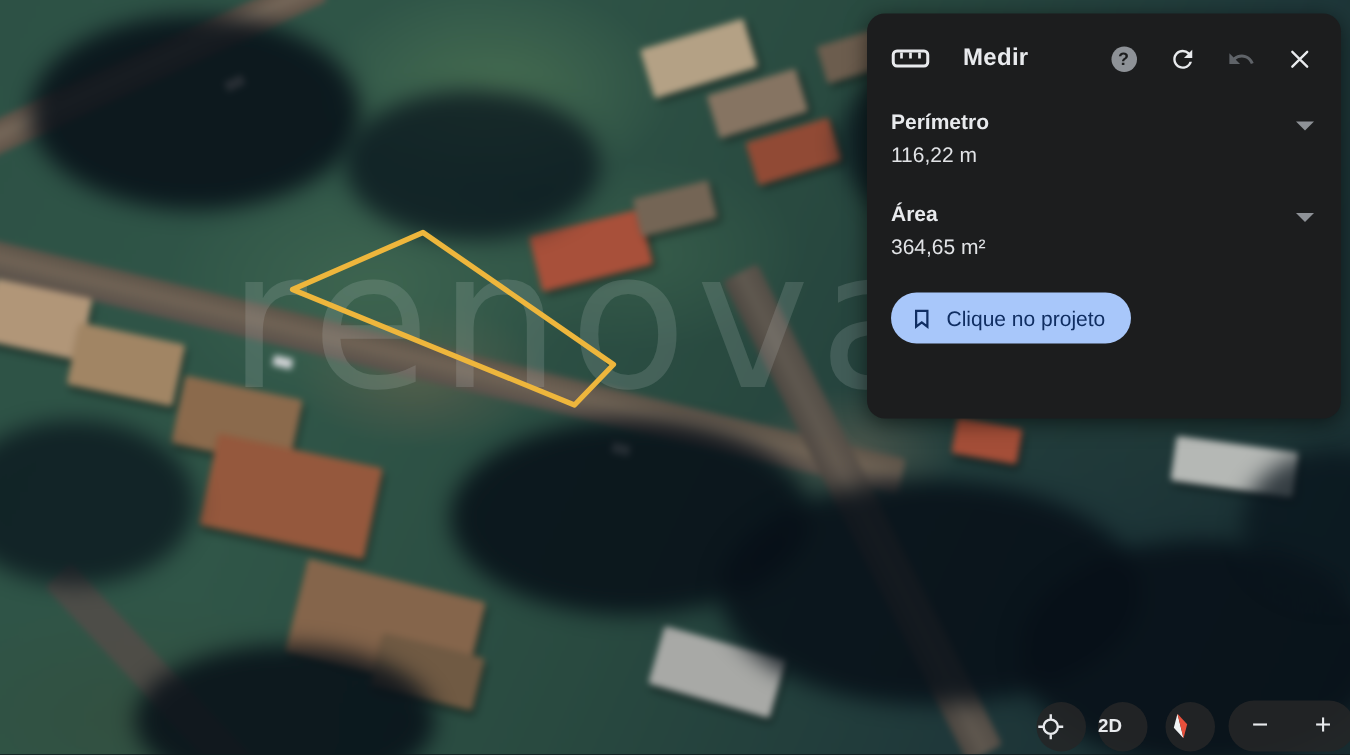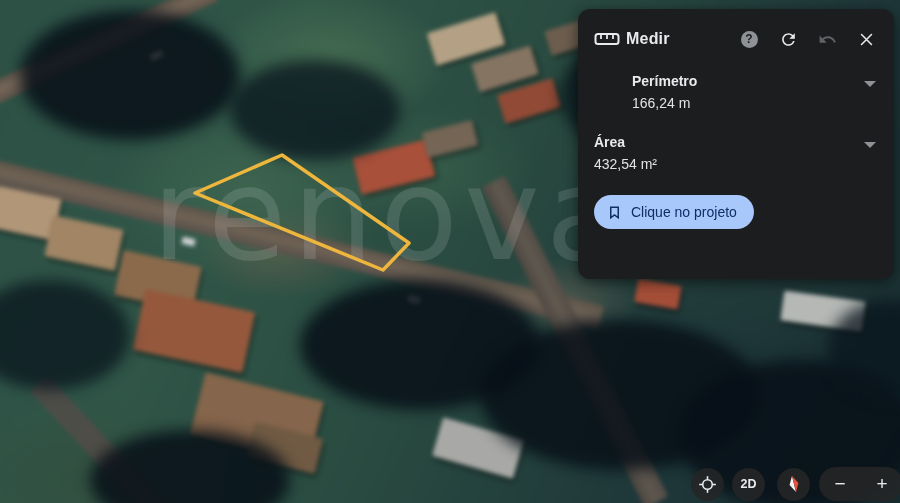--- a/index.html
+++ b/index.html
@@ -41,44 +41,44 @@
   .wm2 { left:360px; top:238px; font-size:128px; }
 
   
   .poly-svg { position:absolute; left:0; top:0; z-index:4; }
 
   
   .panel { position:absolute; left:578px; top:9px; width:316px; height:270px; z-index:6;
     background:#1c1d1e; border-radius:12px; color:#e8eaed;
     box-shadow:0 3px 14px rgba(0,0,0,.55); padding:14px 16px 0 16px; }
   .panel-header { display:flex; align-items:center; height:32px; }
-  .panel-title { font-size:16px; font-weight:700; margin-left:6px; letter-spacing:.2px; }
+  .panel-title { font-size:16px; font-weight:700; margin-left:22px; letter-spacing:.2px; }
   .header-actions { margin-left:auto; display:flex; align-items:center; gap:15px; }
   .icon-btn { width:24px; height:24px; display:flex; align-items:center; justify-content:center;
     cursor:pointer; background:none; border:none; padding:0; }
   .help-circle { width:17px; height:17px; border-radius:50%; background:#8e9297; color:#1c1d1e;
     font-size:12px; font-weight:700; display:flex; align-items:center; justify-content:center; }
   .instructions { margin-top:9px; font-size:13.5px; line-height:21px; color:#e1e3e6; width:282px; }
   .metric { position:relative; }
-  .metric-1 { margin-top:17px;margin-left:38px; }
+  .metric-1 { margin-top:17px; }
   .metric-2 { margin-top:20px; }
   .metric-label { font-size:14px; font-weight:700; line-height:19px; }
   .metric-value { font-size:14px; line-height:20px; color:#e1e3e6; margin-top:2px; }
   .caret { position:absolute; right:2px; top:9px; width:0; height:0; cursor:pointer;
     border-left:6px solid transparent; border-right:6px solid transparent; border-top:6px solid #8e9297; }
   .save-btn { margin-top:21px; height:34px; border:none; border-radius:17px;
     background:#a8c7fa; color:#102e62; font-family:"Liberation Sans",sans-serif;
     font-size:14px; font-weight:500; display:inline-flex; align-items:center; gap:9px;
     padding:0 17px 0 13px; cursor:pointer; }
 
   
   .controls { position:absolute; left:691px; top:467px; height:34px; z-index:6; display:flex;
     align-items:center; }
   .ctl-circle { width:33px; height:33px; border-radius:50%; background:rgba(36,37,39,.88);
-    border:none; display:flex; align-items:center; justify-content:center; cursor:pointer;
+    border:none; display:flex; align-items:center; cursor:pointer;
     color:#e8eaed; padding:0; }
   .ctl-2d { margin-left:8px; font-family:"Liberation Sans",sans-serif; font-size:12.5px; font-weight:700; }
   .ctl-compass { margin-left:12px; }
   .zoom-pill { margin-left:9px; width:84px; height:34px; border-radius:17px;
     background:rgba(36,37,39,.88); display:flex; align-items:center; }
   .zoom-half { flex:1; height:100%; background:none; border:none; color:#e8eaed; font-size:19px;
     cursor:pointer; display:flex; align-items:center; justify-content:center; padding:0;
     font-family:"Liberation Sans",sans-serif; }
 </style>
 </head>
@@ -157,27 +157,27 @@
           <svg width="17" height="17" viewBox="0 0 24 24">
             <path stroke="#e8eaed" stroke-width="2.2" stroke-linecap="round" d="M5 5l14 14M19 5L5 19" fill="none"></path>
           </svg>
         </button>
       </span>
     </div>
 
 
     <div class="metric metric-1">
       <div class="metric-label">Perímetro</div>
-      <div class="metric-value">166,24 m</div>
+      <div class="metric-value">116,22 m</div>
       <div class="caret"></div>
     </div>
 
     <div class="metric metric-2">
       <div class="metric-label">Área</div>
-      <div class="metric-value">432,54 m²</div>
+      <div class="metric-value">364,65 m²</div>
       <div class="caret"></div>
     </div>
 
     <button class="save-btn">
       <svg width="15" height="17" viewBox="0 0 24 24">
         <path fill="none" stroke="#102e62" stroke-width="2.4" d="M6 3.5h12v17l-6-4.6-6 4.6z"></path>
       </svg>
       <span>Clique no projeto</span>
     </button>
   </div>

